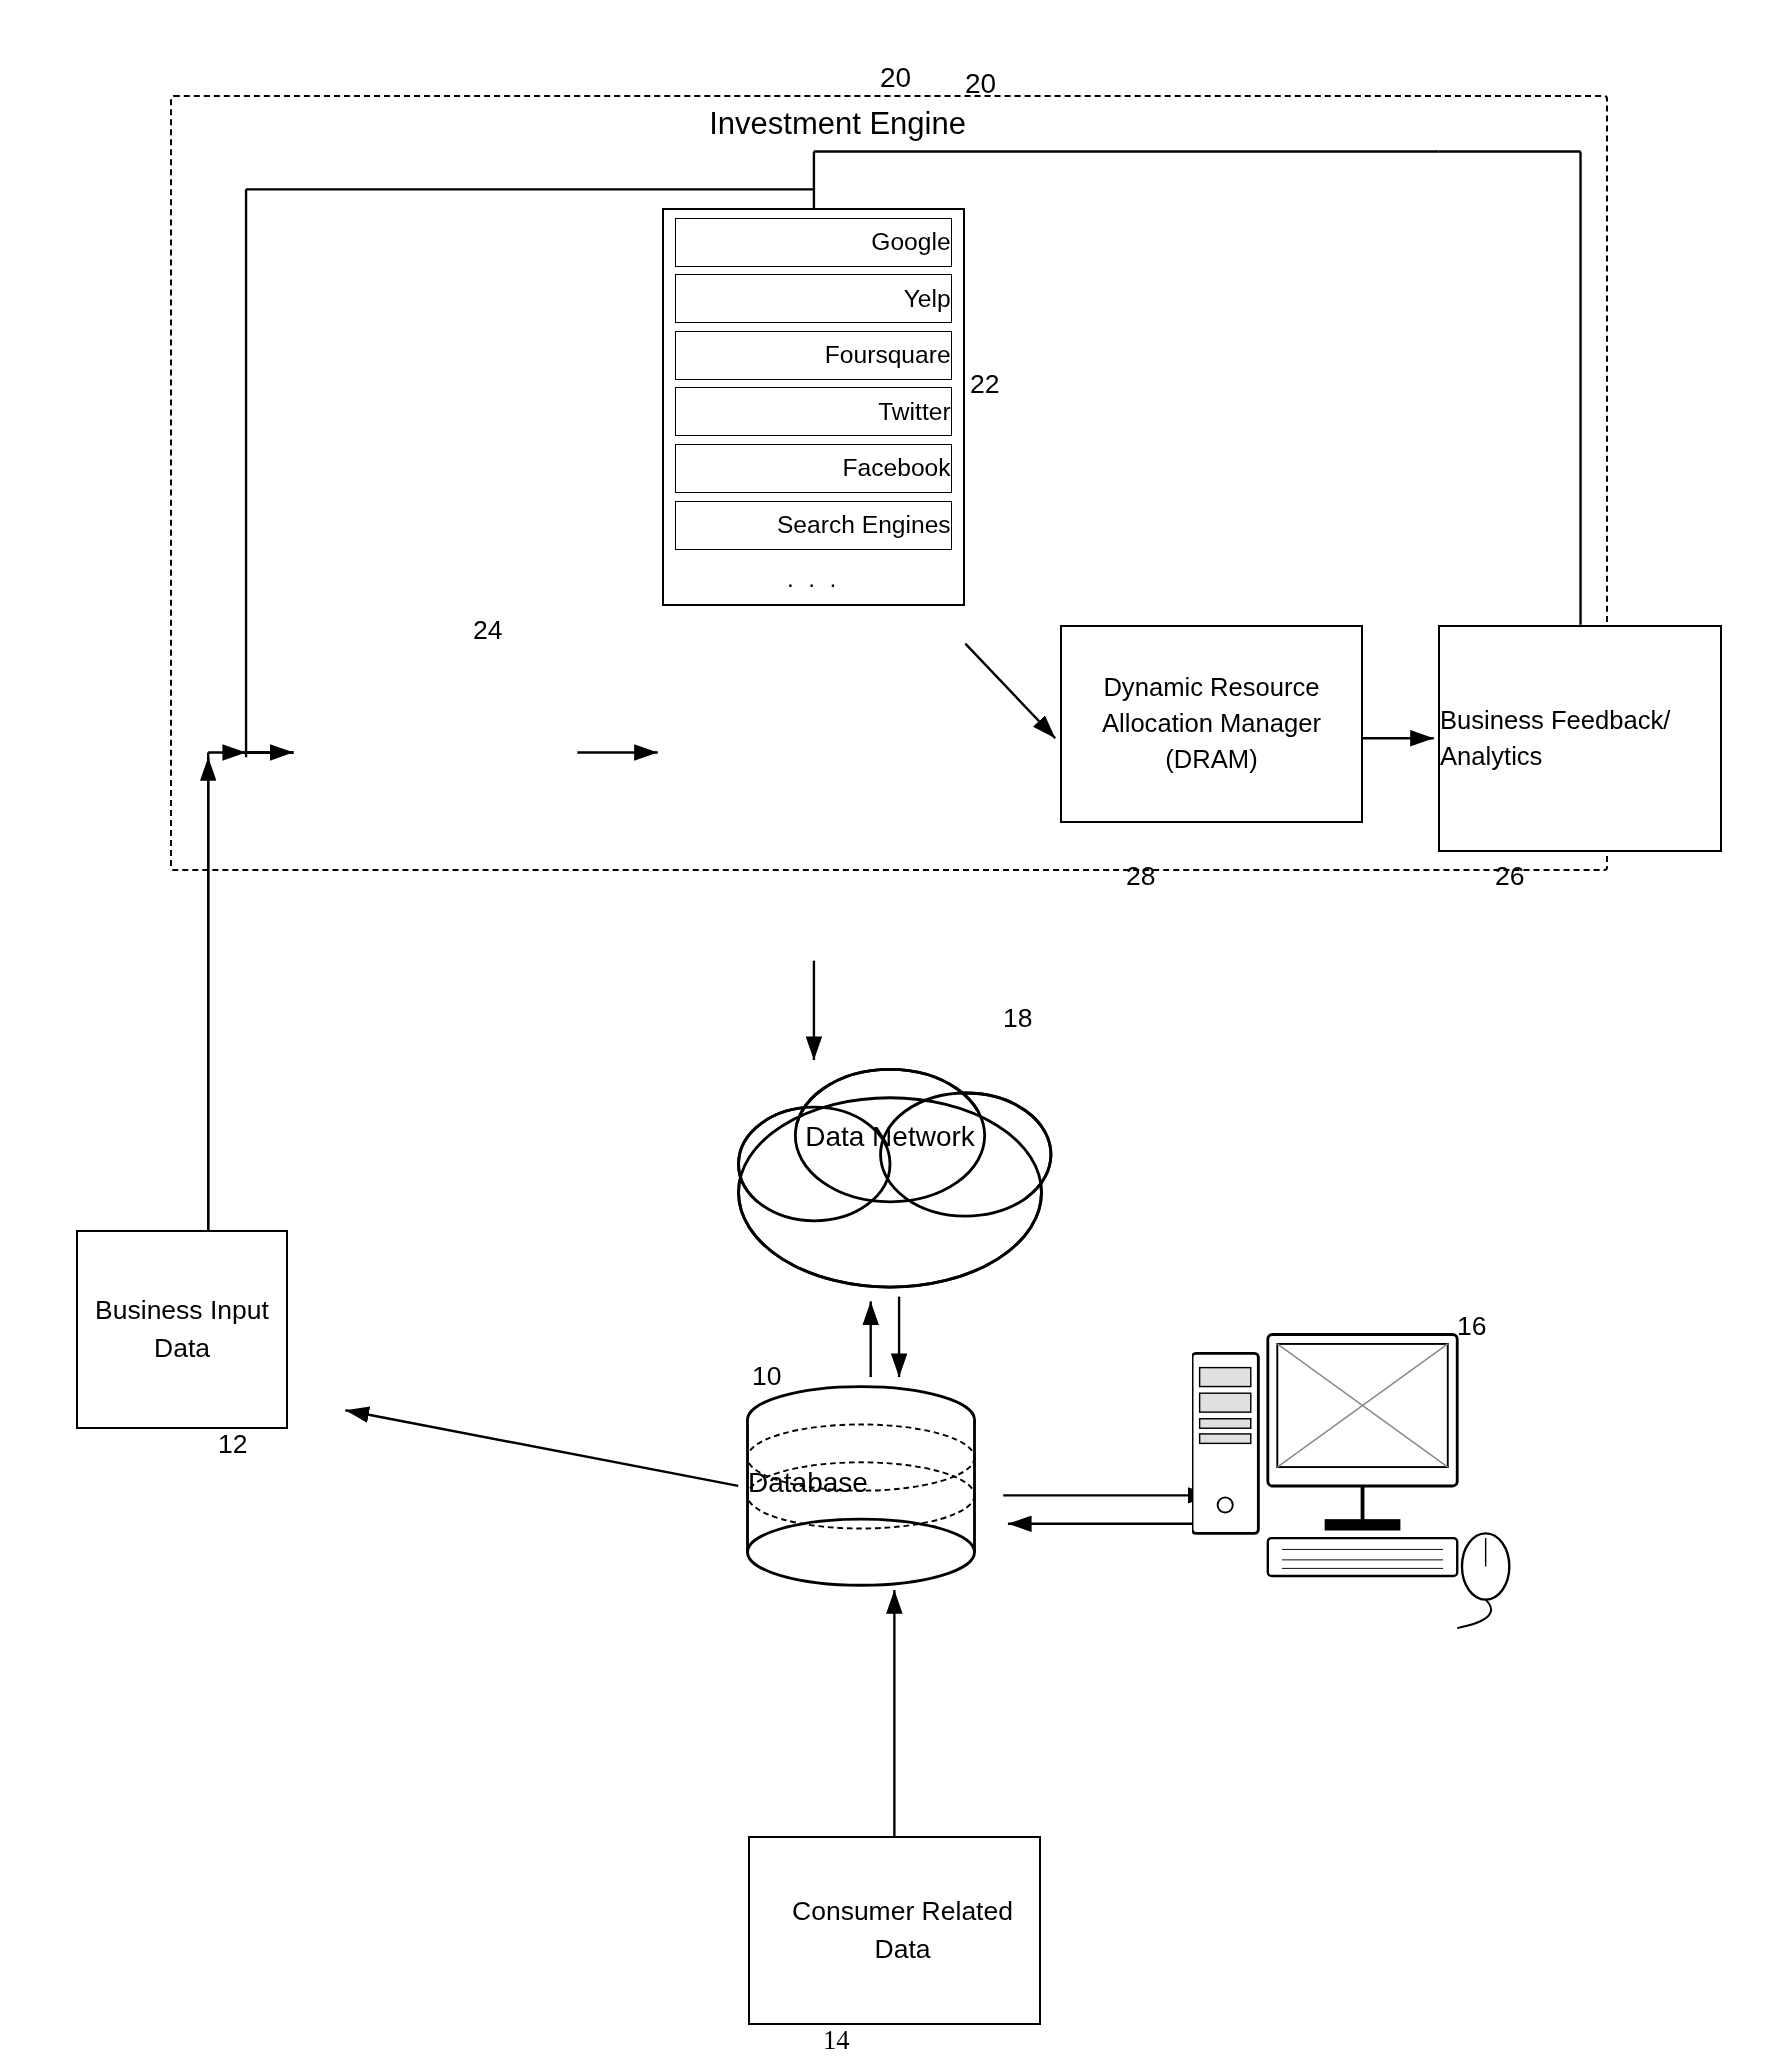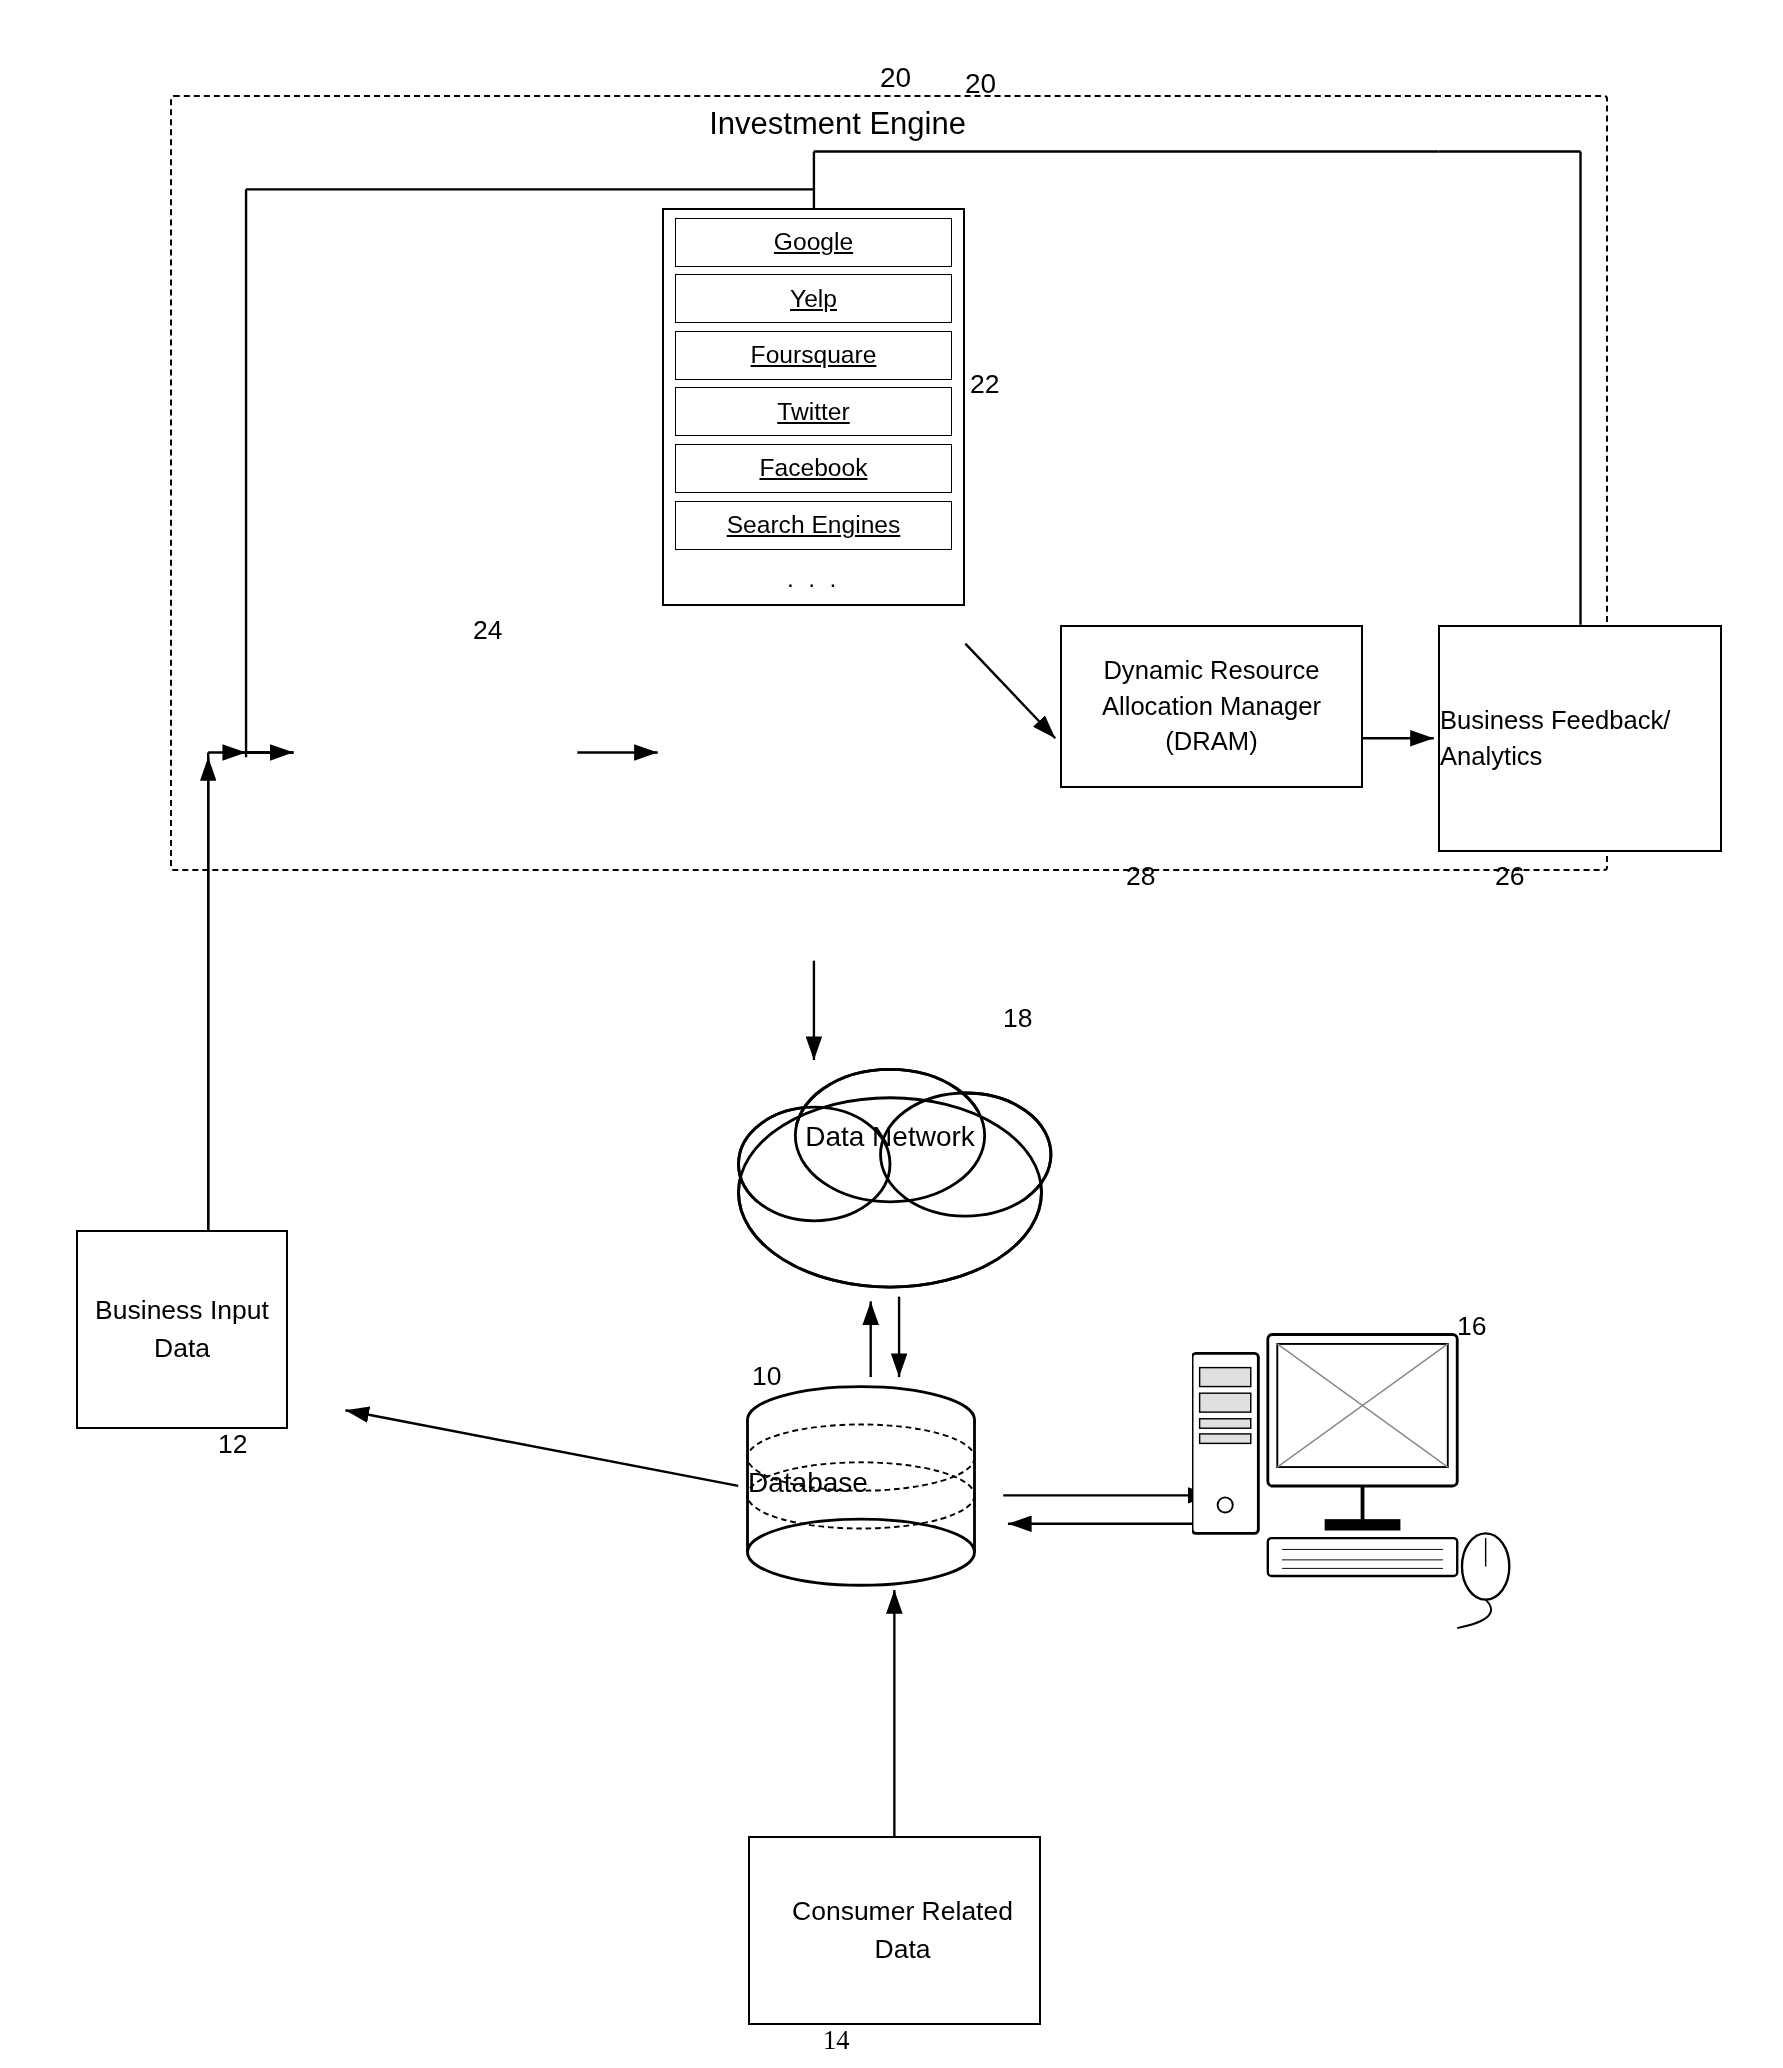--- a/index.html
+++ b/index.html
@@ -64,44 +64,43 @@
       top: 208px;
       left: 662px;
       width: 303px;
       border: 2.8px solid #000;
       background: #fff;
     }
     .channel-item {
       border: 1.9px solid #000;
       margin: 7.6px 11.4px;
       padding: 9.5px 0;
-      text-align: center;
+      text-align: right;
       font-size: 24.6px;
-      text-decoration: underline;
     }
     .channels-dots {
       text-align: center;
       font-size: 24.6px;
       padding: 7.6px 0 11.4px 0;
       letter-spacing: 3.8px;
     }
     .channels-number {
       position: absolute;
       top: 369px;
       left: 970px;
       font-size: 26.5px;
     }
 
     
     .dram-box {
       position: absolute;
       top: 625px;
       left: 1060px;
       width: 303px;
-      height: 163px;
+      height: 198px;
       border: 2.8px solid #000;
       background: #fff;
       display: flex;
       align-items: center;
       justify-content: center;
       text-align: center;
       font-size: 25.6px;
       line-height: 1.4;
     }
     .dram-number {

